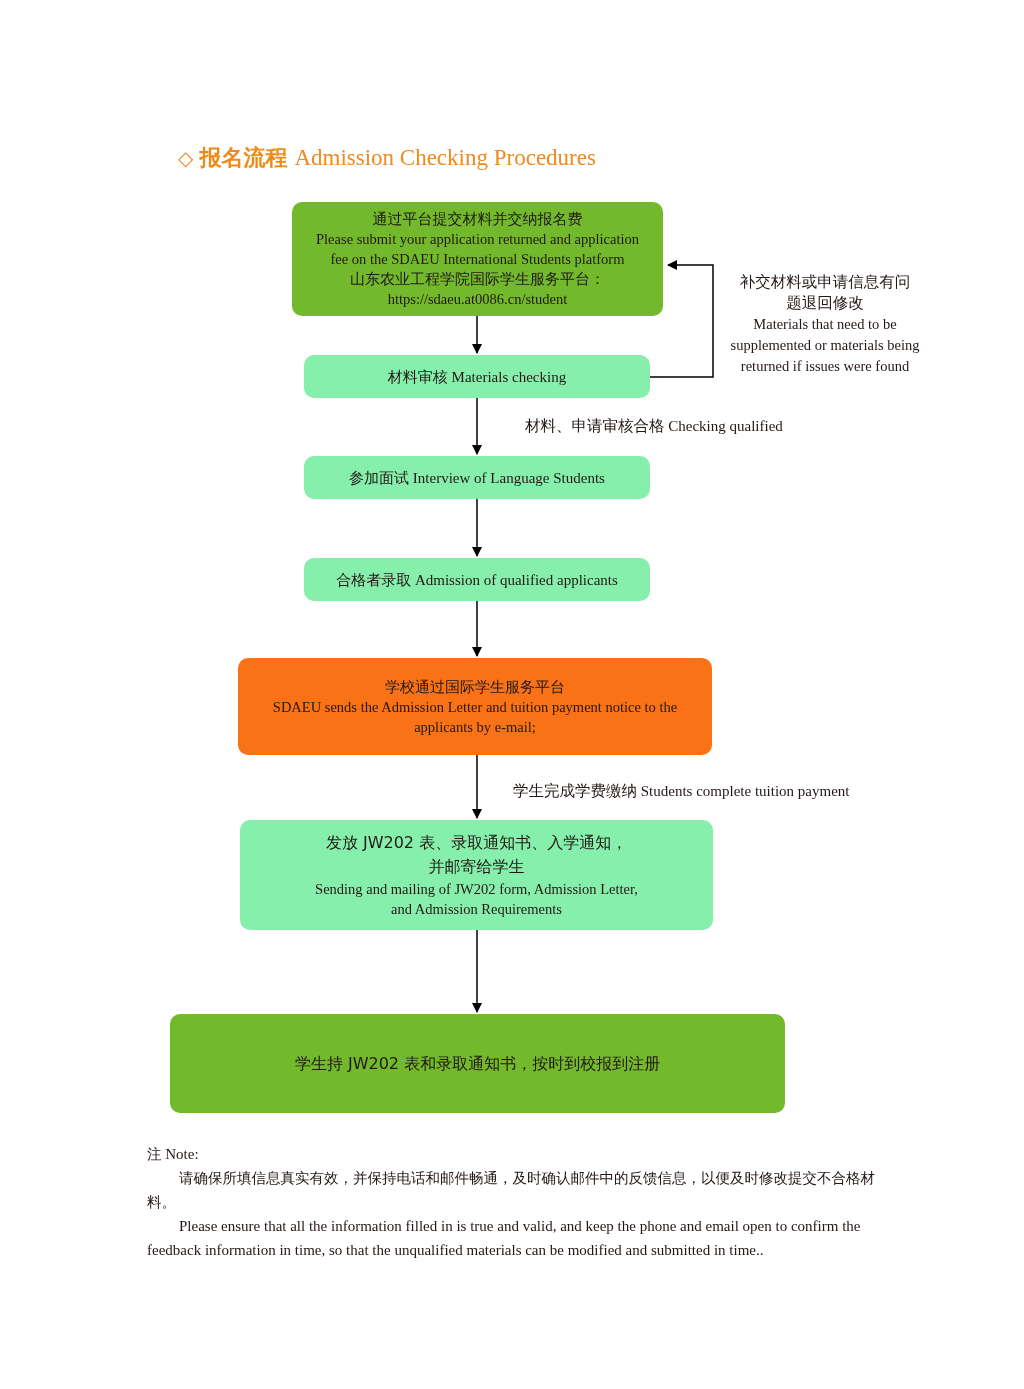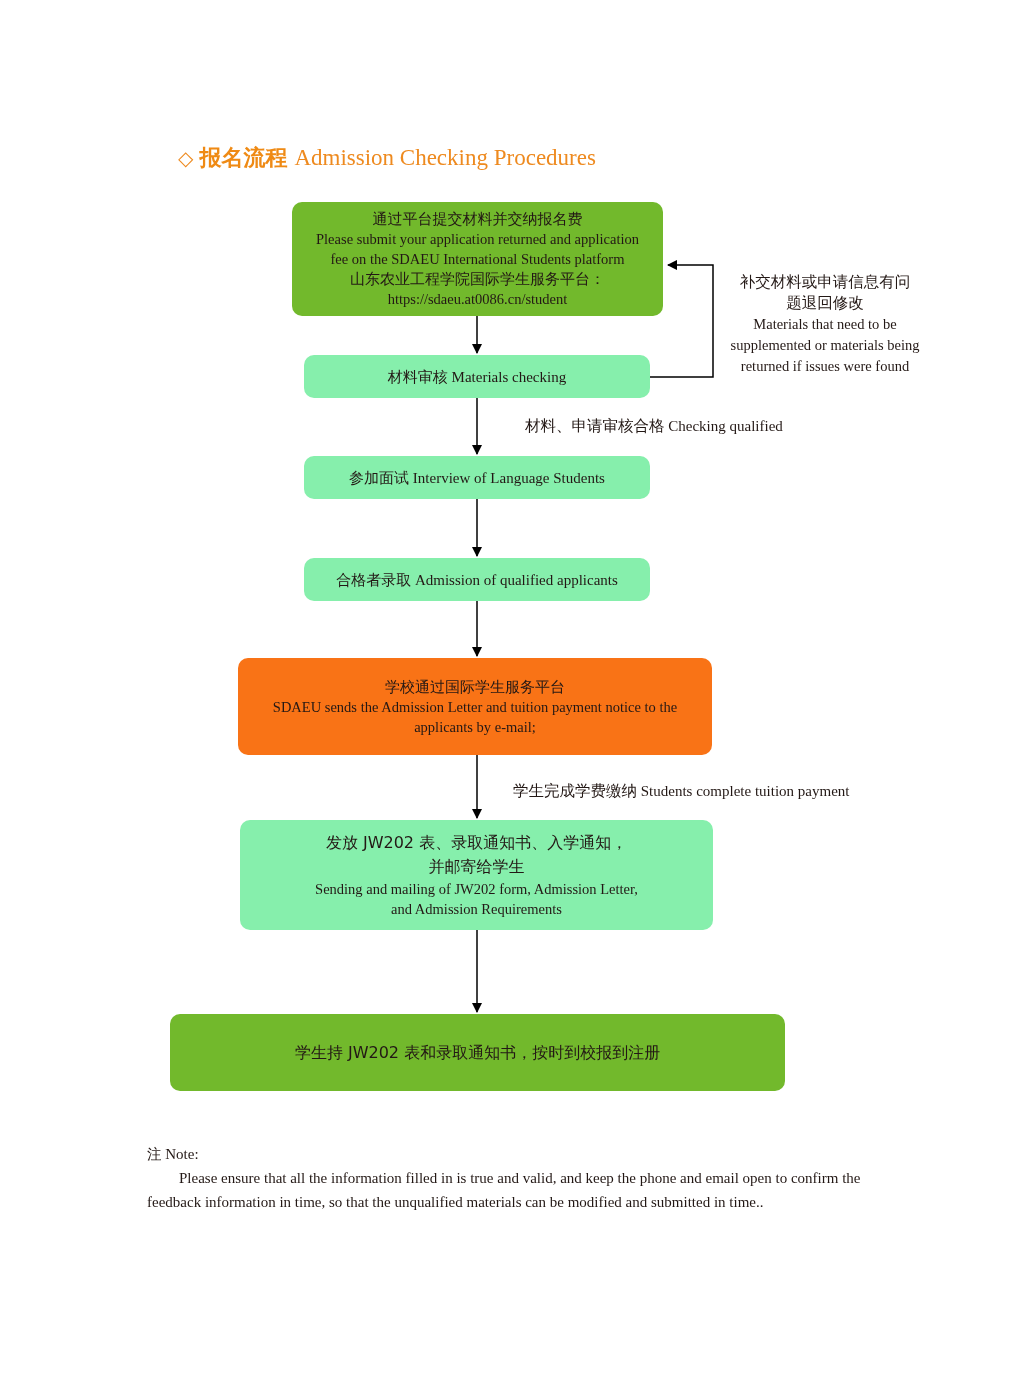--- a/index.html
+++ b/index.html
@@ -100,20 +100,21 @@
   <span class="zh">学生完成学费缴纳</span> <span class="en">Students complete tuition payment</span>
 </div>
 
 <div class="box orange" style="left:240px; top:820px; width:473px; height:110px;">
   <div class="zh-line" style="font-size:16px; line-height:24px;">发放 JW202 表、录取通知书、入学通知，</div>
   <div class="zh-line" style="font-size:16px; line-height:24px;">并邮寄给学生</div>
   <div class="en-line">Sending and mailing of JW202 form, Admission Letter,</div>
   <div class="en-line">and Admission Requirements</div>
 </div>
 
-<div class="box green" style="left:170px; top:1014px; width:615px; height:77px;">
+<div class="box green" style="left:170px; top:1014px; width:615px; height:99px;">
   <div class="zh-line" style="font-size:16px; line-height:24px;">学生持 JW202 表和录取通知书，按时到校报到注册</div>
 </div>
 
 <div class="abs note" style="top:1142px;">
   <div><span class="zh">注</span> <span class="en">Note:</span></div>
+  <div class="zh indent">请确保所填信息真实有效，并保持电话和邮件畅通，及时确认邮件中的反馈信息，以便及时修改提交不合格材料。</div>
   <div class="en indent">Please ensure that all the information filled in is true and valid, and keep the phone and email open to confirm the feedback information in time, so that the unqualified materials can be modified and submitted in time..</div>
 </div>
 
 </body></html>

